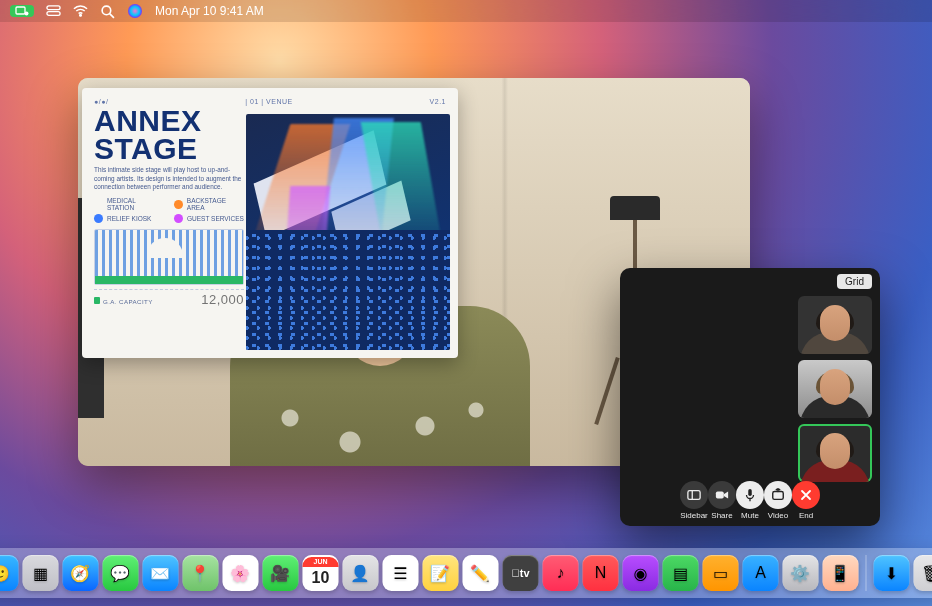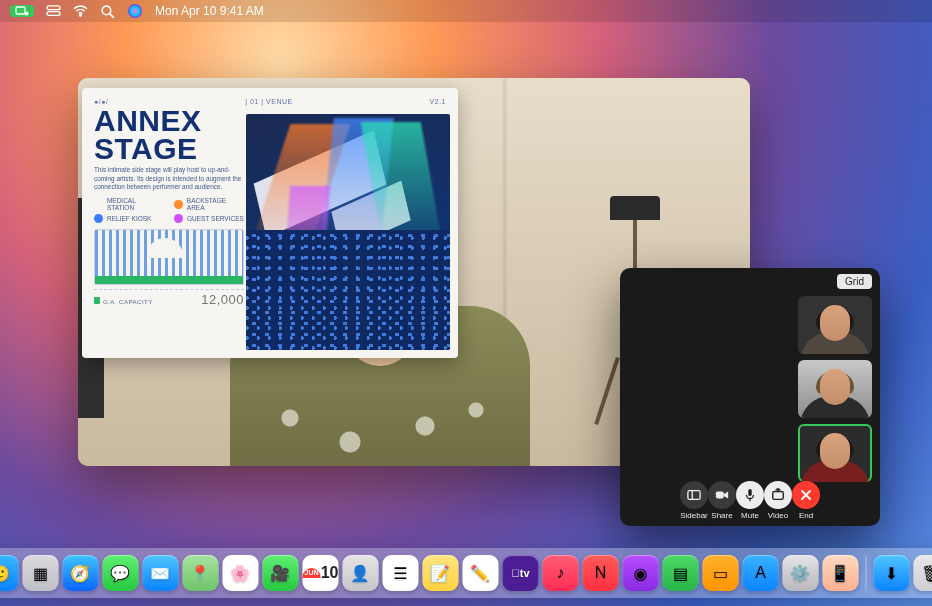--- a/index.html
+++ b/index.html
@@ -365,37 +365,37 @@
     </div>
     <div class="app-icon" style="background: linear-gradient(rgb(166, 227, 161), rgb(111, 195, 106));">
       <span>📍</span>
     </div>
     <div class="app-icon" style="background: rgb(255, 255, 255);">
       <span>🌸</span>
     </div>
     <div class="app-icon" style="background: linear-gradient(rgb(95, 240, 117), rgb(40, 200, 64));">
       <span>🎥</span>
     </div>
-    <div class="app-icon" style="background: rgb(255, 255, 255); flex-direction: row; font-size: 7px; font-weight: 700;">
+    <div class="app-icon" style="background: rgb(255, 255, 255); flex-direction: column; font-size: 7px; font-weight: 700;">
       <div style="background:#ff3b30;color:#fff;width:100%;text-align:center;border-radius:9px 9px 0 0;font-size:7px;line-height:10px">JUN</div>
       <div style="color:#222;font-size:16px;line-height:22px">10</div>
     </div>
     <div class="app-icon" style="background: linear-gradient(rgb(228, 228, 230), rgb(199, 199, 203));">
       <span>👤</span>
     </div>
     <div class="app-icon" style="background: rgb(255, 255, 255);">
       <span>☰</span>
     </div>
     <div class="app-icon" style="background: linear-gradient(rgb(255, 229, 127), rgb(255, 210, 63));">
       <span>📝</span>
     </div>
     <div class="app-icon" style="background: rgb(255, 255, 255);">
       <span>✏️</span>
     </div>
-    <div class="app-icon" style="background: #4c1d95;">
+    <div class="app-icon" style="background: #404040;">
       <span style="color:#fff;font-size:11px;font-weight:700">tv</span>
     </div>
     <div class="app-icon" style="background: linear-gradient(rgb(255, 92, 116), rgb(255, 45, 85));">
       <span>♪</span>
     </div>
     <div class="app-icon" style="background: linear-gradient(rgb(255, 90, 90), rgb(255, 48, 64));">
       <span>N</span>
     </div>
     <div class="app-icon" style="background: linear-gradient(rgb(184, 77, 255), rgb(138, 43, 226));">
       <span>◉</span>

